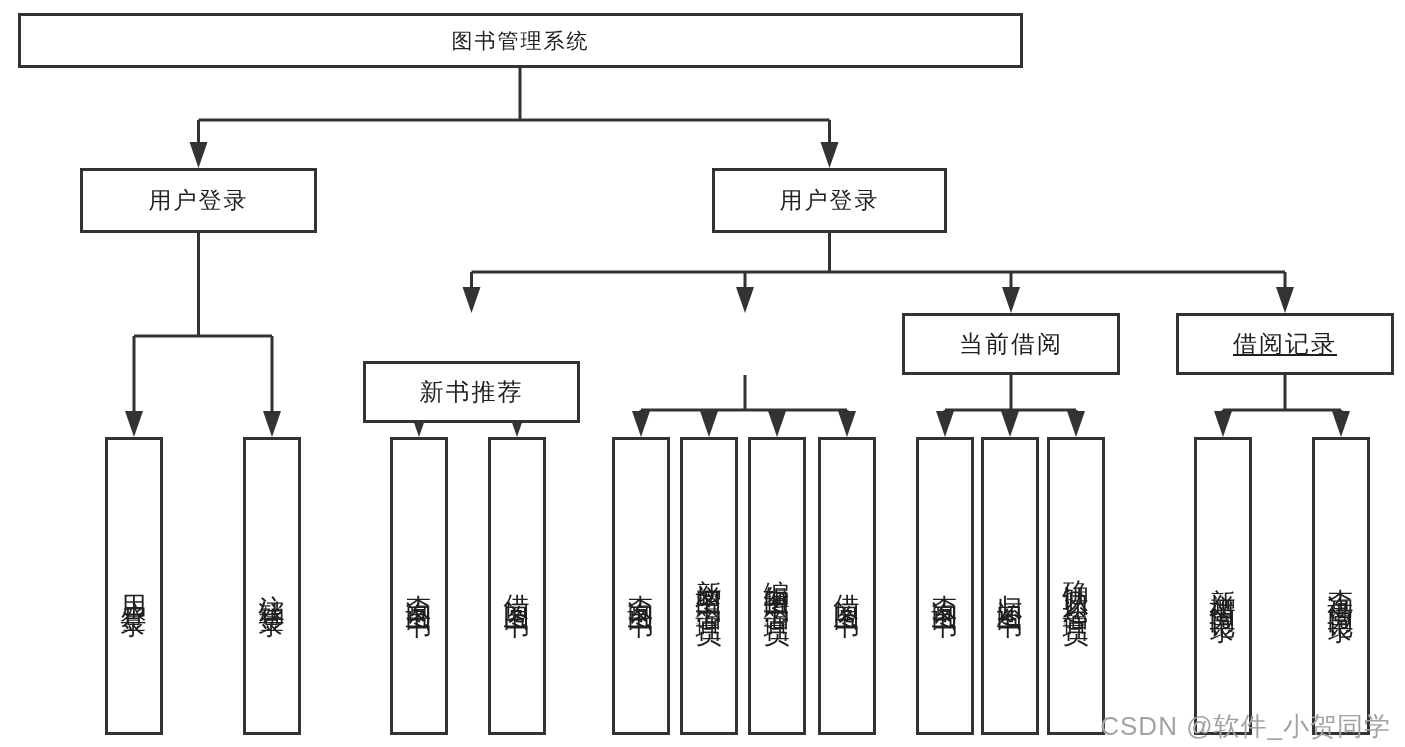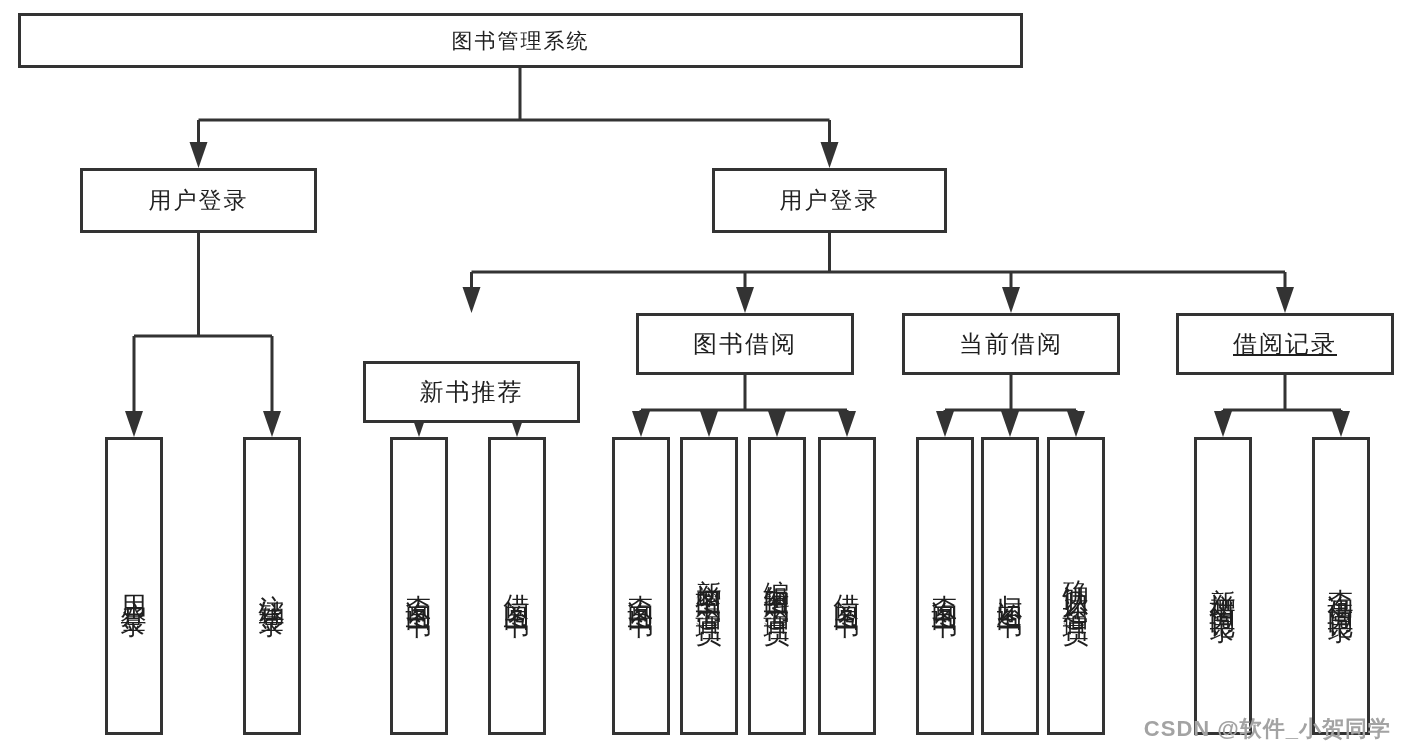--- a/index.html
+++ b/index.html
@@ -39,26 +39,25 @@
     letter-spacing: 6px;
     line-height: 1;
     top: 437px;
     height: 298px;
     width: 58px;
   }
   .watermark {
     position: absolute;
     right: 14px;
     bottom: 3px;
-    font-size: 22px;
+    font-size: 26px;
     color: var(--wm, #a3a3a3);
     letter-spacing: 1px;
     z-index: 5;
     white-space: nowrap;
-    font-weight: bold;
   }
 </style>
 </head>
 <body>
 
 <div class="canvas" style="--line: #333333; --text: #1f1f1f; --wm: #a3a3a3; --bg: #ffffff;">
 
   <svg class="connectors" viewBox="0 0 1405 747" aria-hidden="true">
 
     <path d="M520 68 V120 M198.5 120 H829.5 M198.5 120 V144 M829.5 120 V144"></path>
@@ -94,21 +93,20 @@
     <polygon points="1214,411 1232,411 1223,437"></polygon>
     <polygon points="1332,411 1350,411 1341,437"></polygon>
   </svg>
 
   <div class="node root-node" style="left:18px; top:13px; width:1005px; height:55px;">图书管理系统</div>
 
   <div class="node l2-node" style="left:80px; top:168px; width:237px; height:65px;">用户登录</div>
   <div class="node l2-node" style="left:712px; top:168px; width:235px; height:65px;">用户登录</div>
 
   <div class="node l3-node" style="left:363px; top:313px; width:217px; height:62px;margin-top:48px;">新书推荐</div>
-  <div class="node l3-node" style="left:636px; top:313px; width:218px; height:62px;">图书借阅</div>
   <div class="node l3-node" style="left:902px; top:313px; width:218px; height:62px;">当前借阅</div>
   <div class="node l3-node" style="left:1176px; top:313px; width:218px; height:62px;text-decoration:underline;">借阅记录</div>
 
   <div class="node v-node" style="left:105px;">用户登录</div>
   <div class="node v-node" style="left:243px;">注销登录</div>
 
   <div class="node v-node" style="left:390px;">查询图书</div>
   <div class="node v-node" style="left:488px;">借阅图书</div>
 
   <div class="node v-node" style="left:612px;">查询图书</div>

